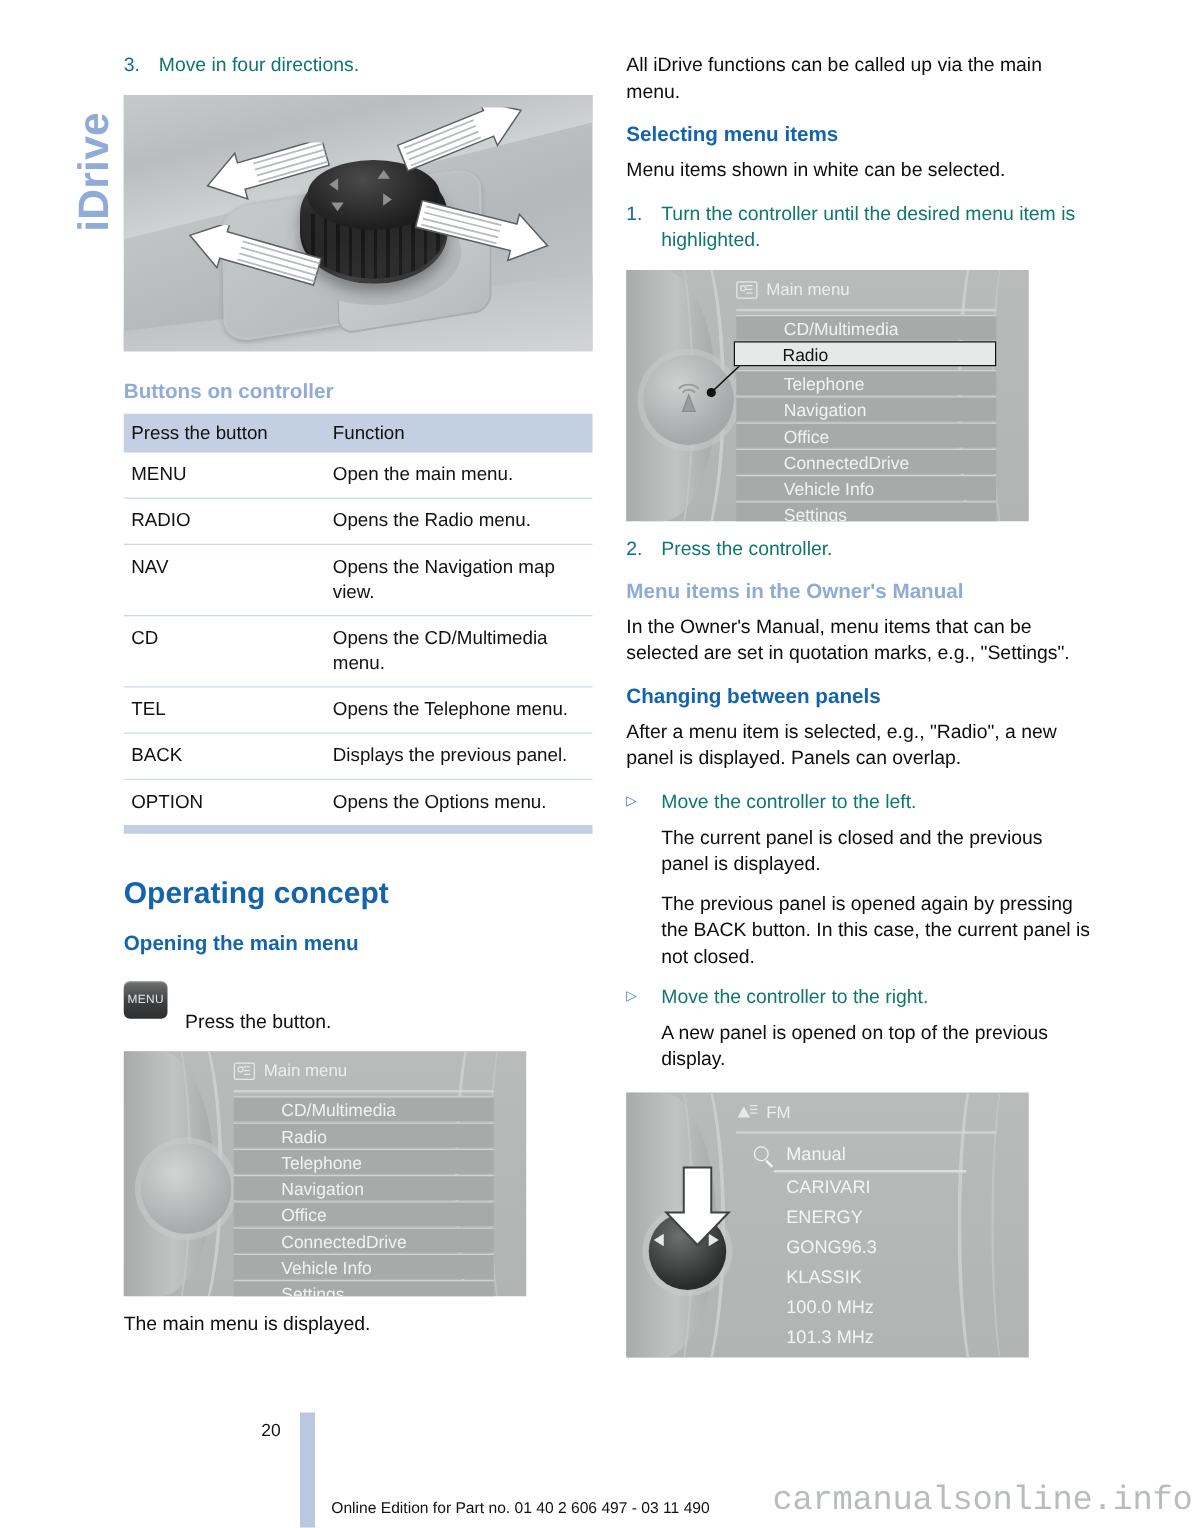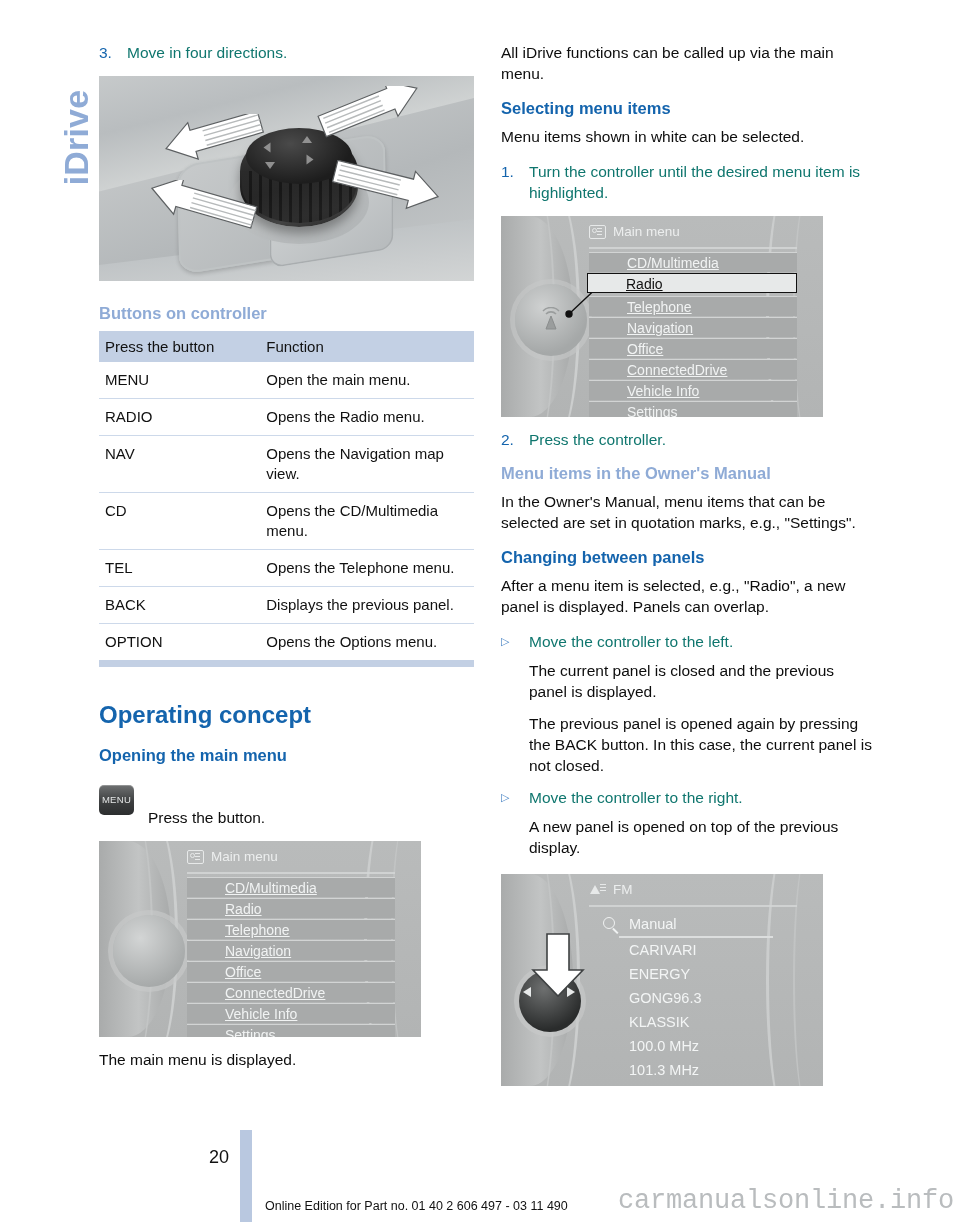--- a/index.html
+++ b/index.html
@@ -194,21 +194,20 @@
     background:#d4d6d6;opacity:.85;
   }
   .mi{
     position:absolute;left:88px;right:26px;height:20px;
     background:#a8aaaa;
     border-top:1px solid #d2d4d4;
     color:#f1f3f3;font-size:14px;
     padding-left:38px;box-sizing:border-box;
     line-height:20px;
     white-space:nowrap;
-    text-decoration:underline;
   }
   .mi.sel{
     background:#e7e9e9;color:#111;
     border:1.5px solid #111;
     left:86px;
   }
 
   
   .fmrow{
     position:absolute;left:88px;right:26px;height:24px;
@@ -275,22 +274,22 @@
     vertical-align:middle;
   }
   .menukey-row{display:flex;align-items:center;gap:14px;margin:0 0 14px 0;}
   .menukey-row .txt{font-size:15.5px;color:#0d0d0d;margin-top:36px;}
 
   
   .footer{
     position:absolute;left:0;right:0;bottom:0;height:92px;
   }
   .pagenum{
-    position:absolute;left:209px;bottom:54px;
-    font-size:18px;color:#111;
+    position:absolute;left:209px;bottom:70px;
+    font-size:14px;color:#111;
   }
   .footbar{
     position:absolute;left:240px;bottom:0;width:12px;height:92px;
     background:#b9c8e0;
   }
   .footnote{
     position:absolute;left:265px;bottom:9px;
     font-size:12.5px;color:#111;
     white-space:nowrap;
   }

